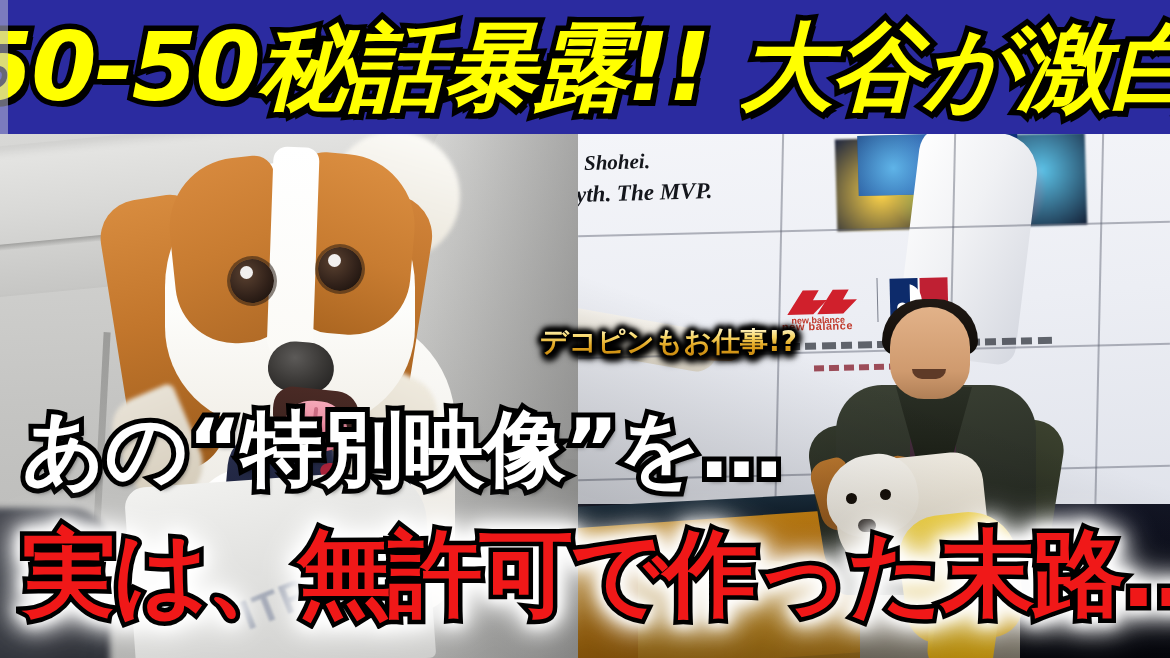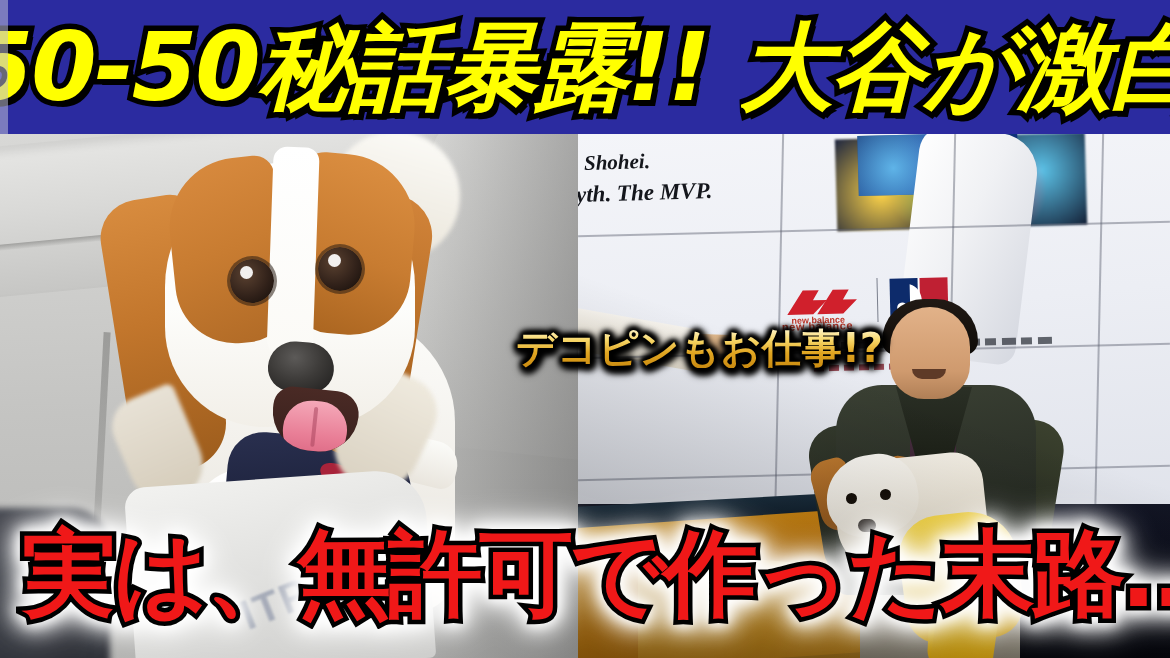--- a/index.html
+++ b/index.html
@@ -412,23 +412,23 @@
     border-radius:26px 22px 24px 24px;transform:rotate(8deg);
   }
   .rp-shadow{
     position:absolute;left:0;top:0;width:592px;height:526px;
     background:linear-gradient(200deg,rgba(0,0,0,0) 48%,rgba(0,0,0,.34) 100%);
     pointer-events:none;
   }
 
   
   .gold-text{
-    position:absolute;left:516px;top:328px;z-index:40;
+    position:absolute;left:540px;top:328px;z-index:40;
     font-family:"DejaVu Sans","Liberation Sans",sans-serif;
-    font-weight:900;font-size:40px;line-height:1;white-space:nowrap;
+    font-weight:900;font-size:28px;line-height:1;white-space:nowrap;
     background:linear-gradient(180deg,#fff6cf 0%,#f8d86a 30%,#e0a521 62%,#c98a10 100%);
     -webkit-background-clip:text;background-clip:text;color:transparent;
     filter:drop-shadow(0 0 2px #000) drop-shadow(2px 3px 3px rgba(0,0,0,.9))
            drop-shadow(-1px -1px 2px #000) drop-shadow(1px -1px 2px #000)
            drop-shadow(-1px 1px 2px #000);
   }
 
   .white-text{
     position:absolute;left:22px;top:408px;z-index:40;
     font-family:"DejaVu Sans","Liberation Sans",sans-serif;
@@ -566,16 +566,17 @@
         <div class="toy"></div>
         <div class="toy2"></div>
       </div>
 
       <div class="rp-shadow"></div>
     </div>
   </div>
 
   <div class="gold-text">デコピンもお仕事!?</div>
 
+  <div class="white-text">あの“特別映像”を…</div>
 
   <div class="red-text">実は、無許可で作った末路…</div>
 
 </div>
 
 </body></html>

